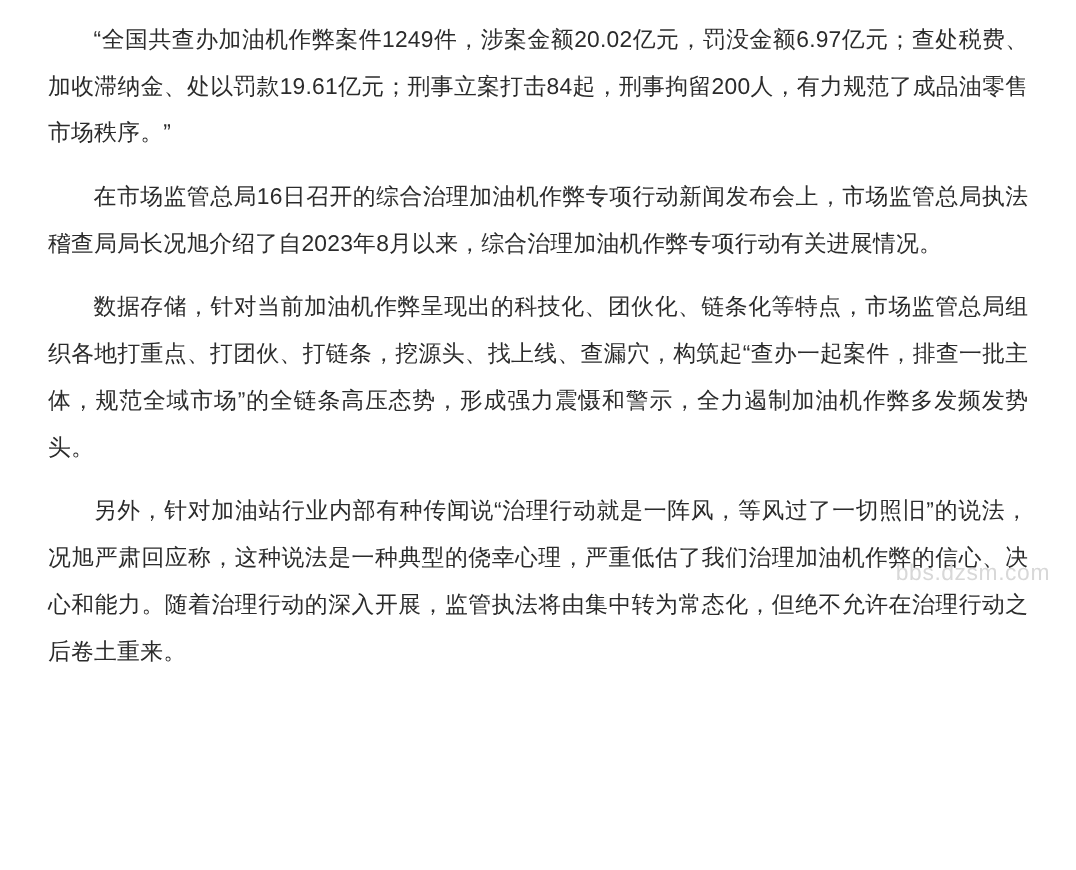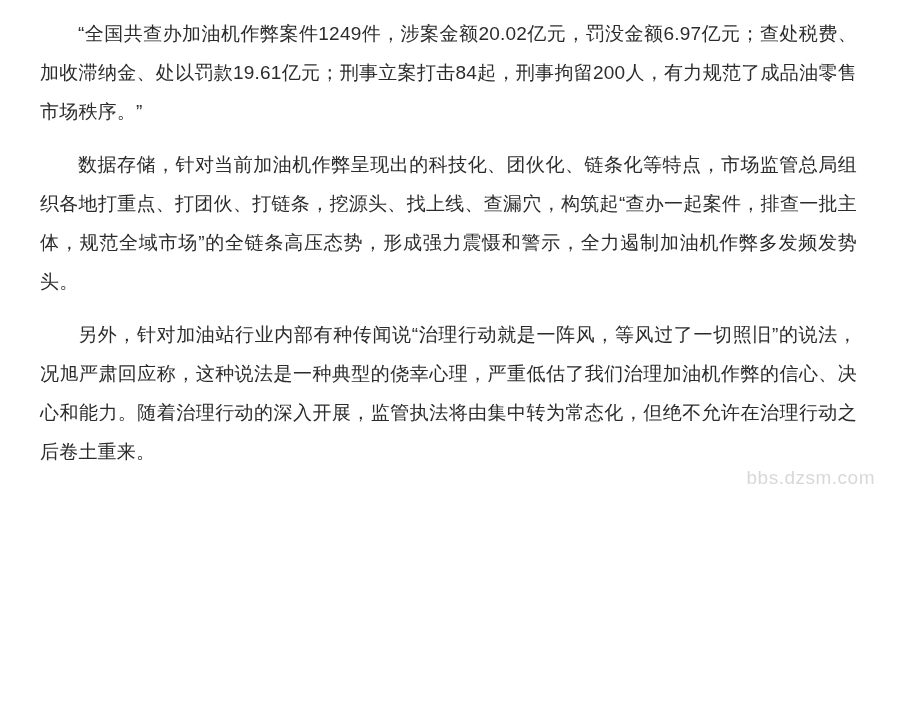--- a/index.html
+++ b/index.html
@@ -42,17 +42,18 @@
     color: #d8d8d8;
     letter-spacing: 0.5px;
     user-select: none;
   }
 </style>
 </head>
 <body>
 
 <div class="page">
   <div class="para">“全国共查办加油机作弊案件1249件，涉案金额20.02亿元，罚没金额6.97亿元；查处税费、加收滞纳金、处以罚款19.61亿元；刑事立案打击84起，刑事拘留200人，有力规范了成品油零售市场秩序。”</div>
+  <div class="para">在市场监管总局16日召开的综合治理加油机作弊专项行动新闻发布会上，市场监管总局执法稽查局局长况旭介绍了自2023年8月以来，综合治理加油机作弊专项行动有关进展情况。</div>
   <div class="para">数据存储，针对当前加油机作弊呈现出的科技化、团伙化、链条化等特点，市场监管总局组织各地打重点、打团伙、打链条，挖源头、找上线、查漏穴，构筑起“查办一起案件，排查一批主体，规范全域市场”的全链条高压态势，形成强力震慑和警示，全力遏制加油机作弊多发频发势头。</div>
   <div class="para">另外，针对加油站行业内部有种传闻说“治理行动就是一阵风，等风过了一切照旧”的说法，况旭严肃回应称，这种说法是一种典型的侥幸心理，严重低估了我们治理加油机作弊的信心、决心和能力。随着治理行动的深入开展，监管执法将由集中转为常态化，但绝不允许在治理行动之后卷土重来。</div>
 
   <div class="watermark">bbs.dzsm.com</div>
 </div>
 
 </body></html>

